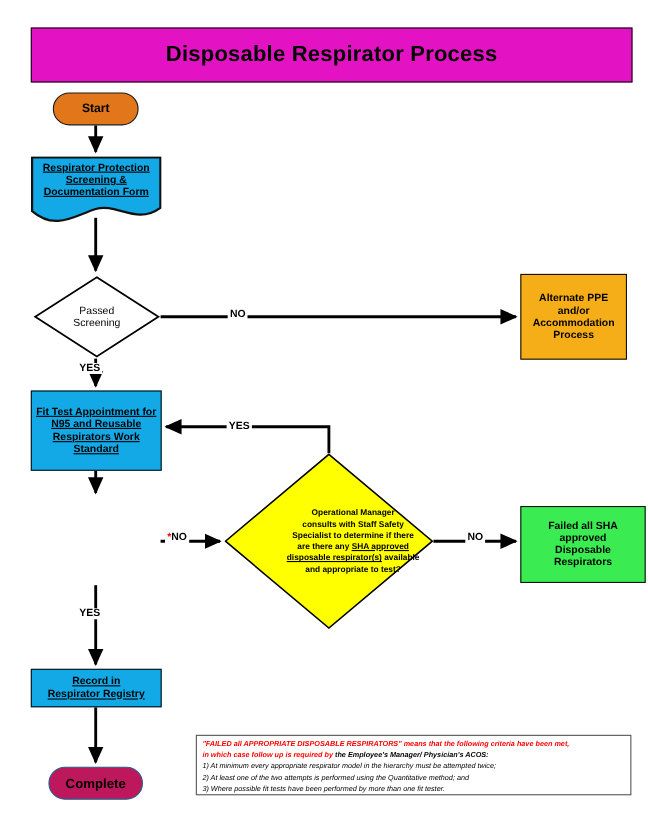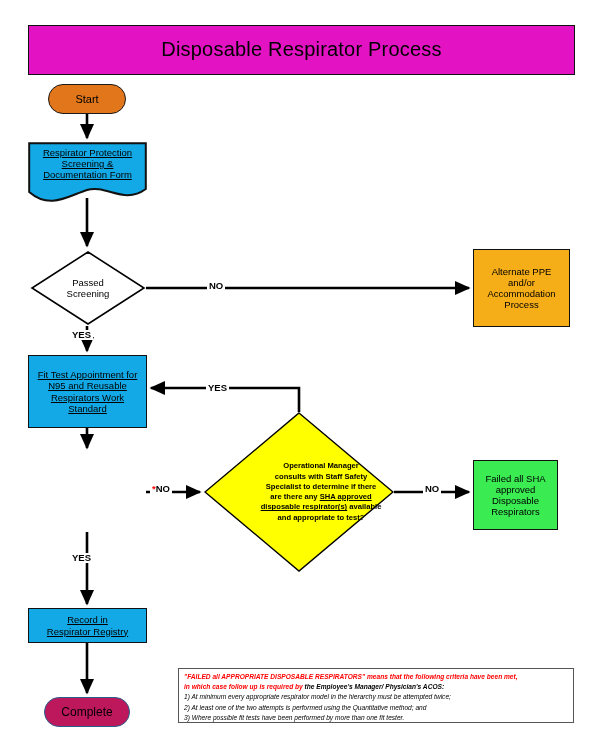--- a/index.html
+++ b/index.html
@@ -18,21 +18,21 @@
     overflow: hidden;
   }
   .node {
     position: absolute;
     box-sizing: border-box;
     display: flex;
     align-items: center;
     justify-content: center;
     text-align: center;
     color: #000000;
-    font-weight: normal;
+    font-weight: bold;
     line-height: 1.18;
   }
 
   
   #title-banner {
     left: 28px;
     top: 25px;
     width: 547px;
     height: 50px;
     background: #e313c4;
@@ -171,21 +171,21 @@
     top: 249px;
     width: 97px;
     height: 78px;
     background: #f5ad18;
     border: 1.5px solid #111111;
     font-size: 9.5px;
   }
   #failed-all {
     left: 473px;
     top: 460px;
-    width: 85px;
+    width: 114px;
     height: 70px;
     background: #3aeb52;
     border: 1.5px solid #111111;
     font-size: 9.5px;
   }
 
   
   .edge-label {
     position: absolute;
     font-size: 9.5px;

